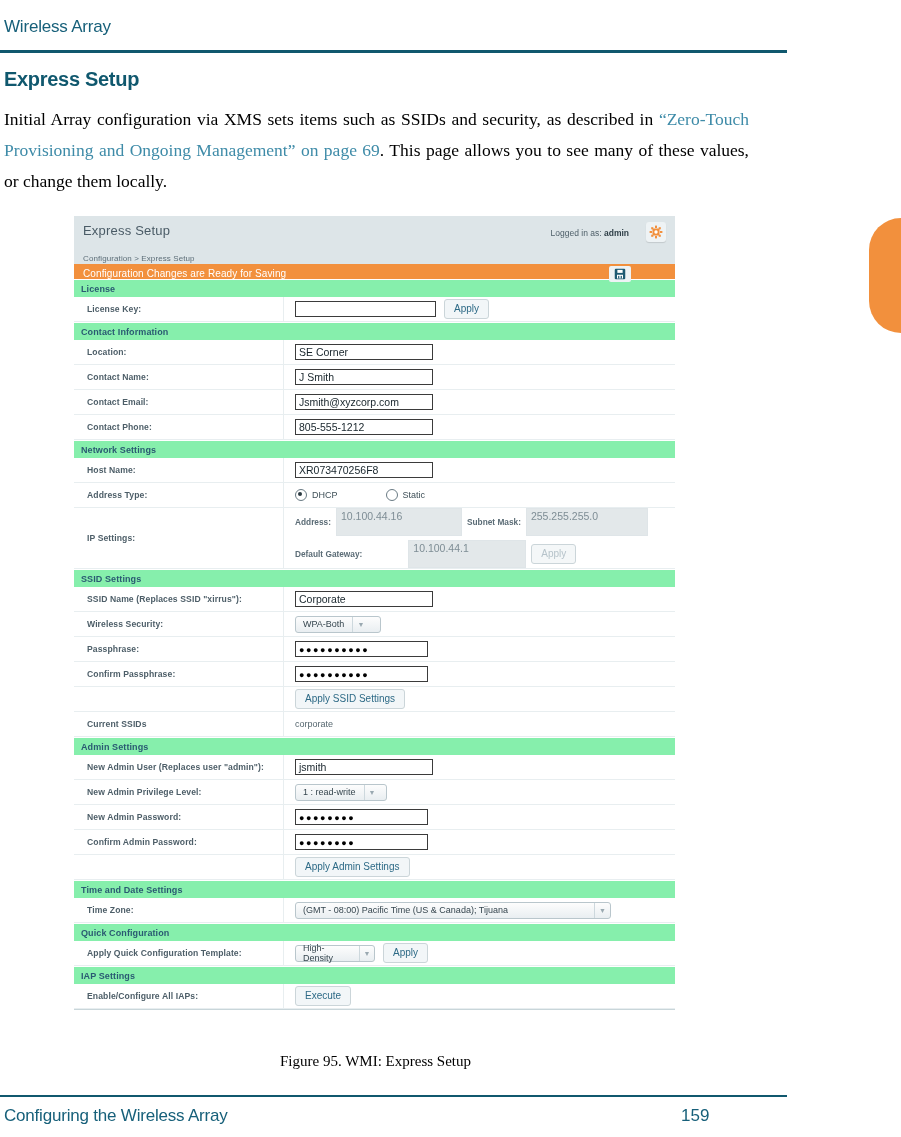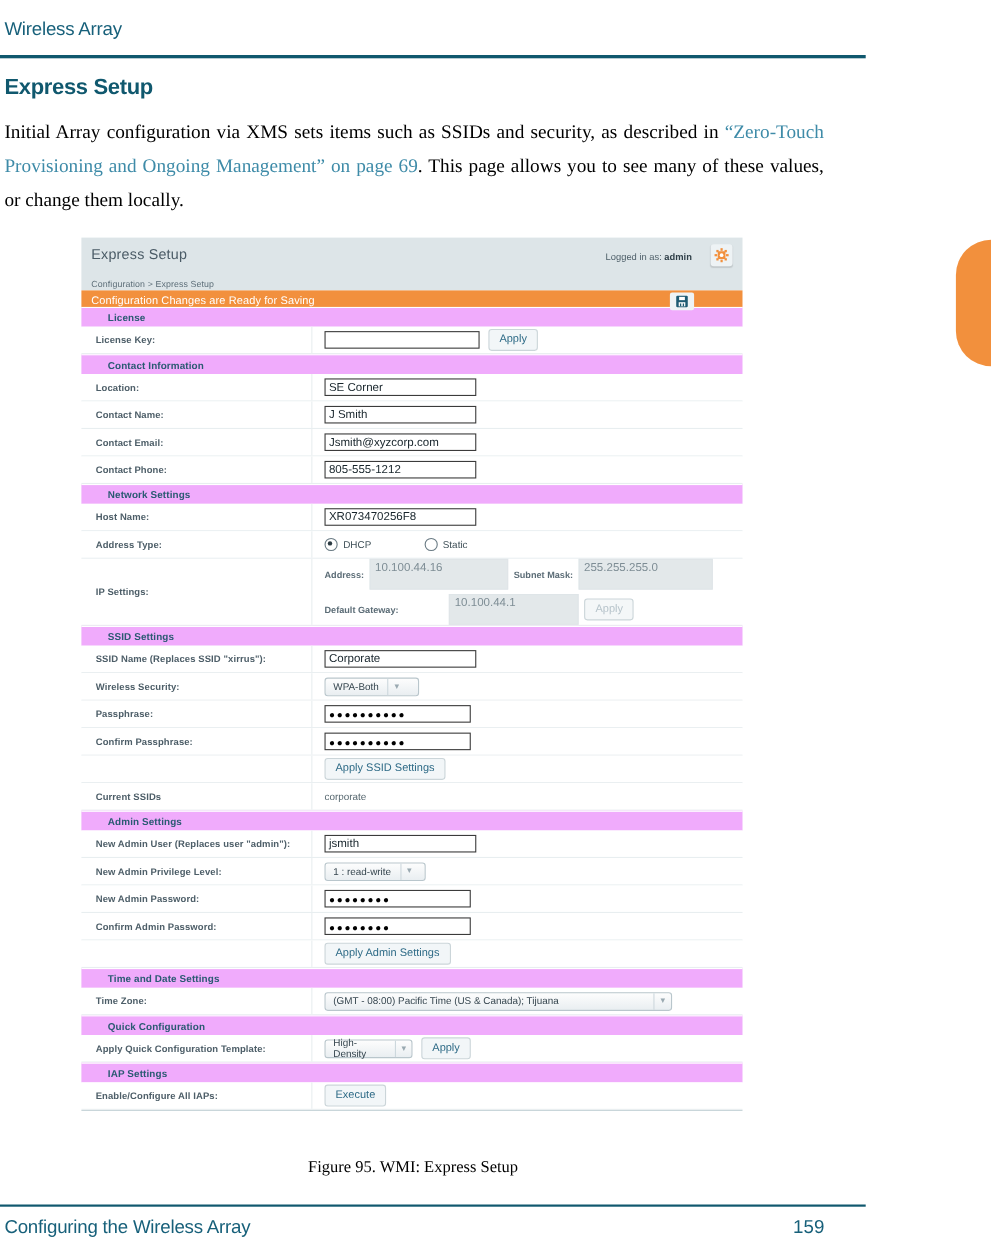--- a/index.html
+++ b/index.html
@@ -159,24 +159,24 @@
     width: 22px; height: 16px;
     background: #eef3f5;
     border-radius: 2px;
     display: flex;
     align-items: center;
     justify-content: center;
   }
 
   
   .sec-head {
-    background: #f0abfc;
+    background: #86efac;
     height: 18px;
     line-height: 18px;
-    padding-left: 24px;
+    padding-left: 7px;
     font-weight: bold;
     font-size: 9px;
     color: #2a5a72;
     border-top: 1px solid #ffffff;
     box-sizing: border-box;
     letter-spacing: 0.1px;
   }
 
   
   .row {
@@ -335,21 +335,21 @@
   #footer-left {
     position: absolute;
     left: 4px; top: 1106px;
     font-family: "Liberation Sans", sans-serif;
     font-size: 17px;
     color: #17607a;
     letter-spacing: -0.2px;
   }
   #footer-page {
     position: absolute;
-    left: 721px; top: 1106px;
+    left: 681px; top: 1106px;
     font-family: "Liberation Sans", sans-serif;
     font-size: 17px;
     color: #17607a;
   }
 </style>
 </head>
 <body>
 
 <div id="page-header">
   <div id="running-head">Wireless Array</div>

